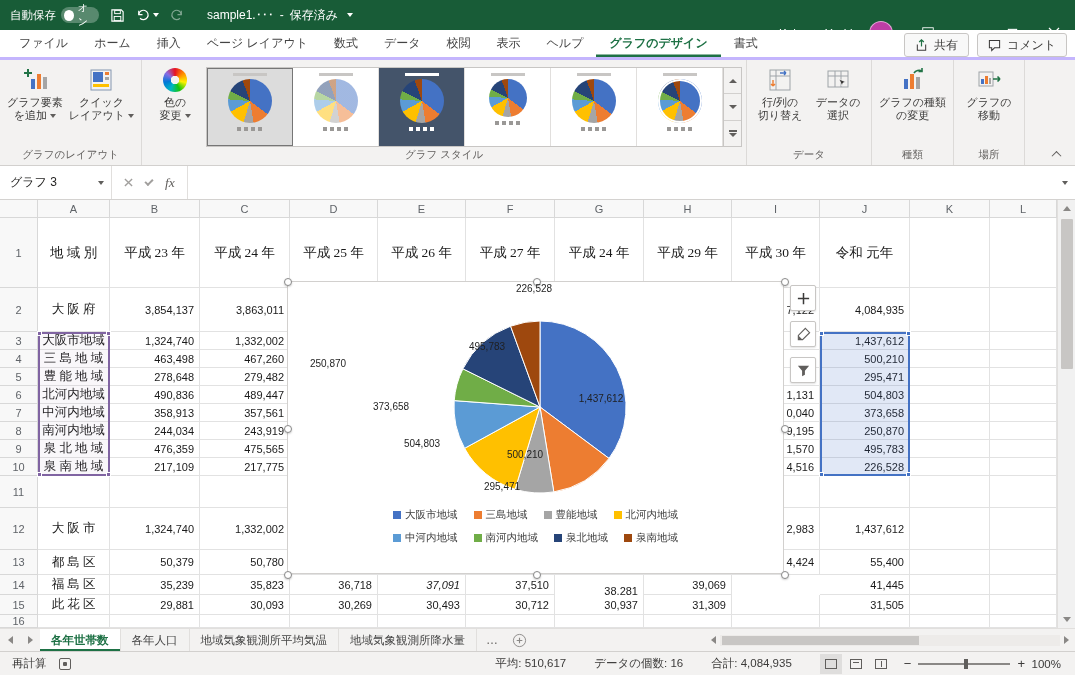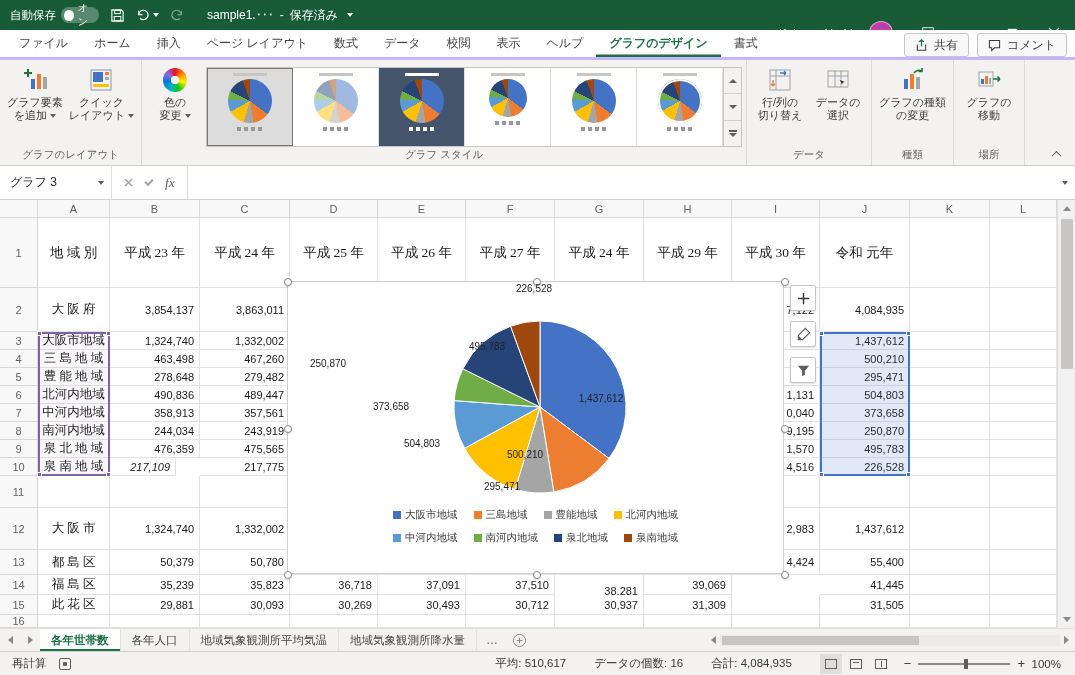--- a/index.html
+++ b/index.html
@@ -552,21 +552,21 @@
         <div class="cell" style="left: 378px; top: 240px; width: 88px; height: 18px;"></div>
         <div class="cell" style="left: 466px; top: 240px; width: 89px; height: 18px;"></div>
         <div class="cell" style="left: 555px; top: 240px; width: 89px; height: 18px;"></div>
         <div class="cell" style="left: 644px; top: 240px; width: 88px; height: 18px;"></div>
         <div class="cell" style="left: 732px; top: 240px; width: 88px; height: 18px;">1,570</div>
         <div class="cell" style="left: 820px; top: 240px; width: 90px; height: 18px;">495,783</div>
         <div class="cell" style="left: 910px; top: 240px; width: 80px; height: 18px;"></div>
         <div class="cell" style="left: 990px; top: 240px; width: 67px; height: 18px;"></div>
         <div class="rowhead" style="left: 0px; top: 258px; width: 38px; height: 18px;">10</div>
         <div class="cell acol" style="left: 38px; top: 258px; width: 72px; height: 18px;">泉 南 地 域</div>
-        <div class="cell" style="left: 110px; top: 258px; width: 66px; height: 18px; font-style: italic;">217,109</div>
+        <div class="cell" style="left: 110px; top: 258px; width: 90px; height: 18px;">217,109</div>
         <div class="cell" style="left: 200px; top: 258px; width: 90px; height: 18px;">217,775</div>
         <div class="cell" style="left: 290px; top: 258px; width: 88px; height: 18px;"></div>
         <div class="cell" style="left: 378px; top: 258px; width: 88px; height: 18px;"></div>
         <div class="cell" style="left: 466px; top: 258px; width: 89px; height: 18px;"></div>
         <div class="cell" style="left: 555px; top: 258px; width: 89px; height: 18px;"></div>
         <div class="cell" style="left: 644px; top: 258px; width: 88px; height: 18px;"></div>
         <div class="cell" style="left: 732px; top: 258px; width: 88px; height: 18px;">4,516</div>
         <div class="cell" style="left: 820px; top: 258px; width: 90px; height: 18px;">226,528</div>
         <div class="cell" style="left: 910px; top: 258px; width: 80px; height: 18px;"></div>
         <div class="cell" style="left: 990px; top: 258px; width: 67px; height: 18px;"></div>
@@ -607,21 +607,21 @@
         <div class="cell" style="left: 644px; top: 350px; width: 88px; height: 25px;"></div>
         <div class="cell" style="left: 732px; top: 350px; width: 88px; height: 25px;">4,424</div>
         <div class="cell" style="left: 820px; top: 350px; width: 90px; height: 25px;">55,400</div>
         <div class="cell" style="left: 910px; top: 350px; width: 80px; height: 25px;"></div>
         <div class="cell" style="left: 990px; top: 350px; width: 67px; height: 25px;"></div>
         <div class="rowhead" style="left: 0px; top: 375px; width: 38px; height: 20px;">14</div>
         <div class="cell acol" style="left: 38px; top: 375px; width: 72px; height: 20px;">福 島 区</div>
         <div class="cell" style="left: 110px; top: 375px; width: 90px; height: 20px;">35,239</div>
         <div class="cell" style="left: 200px; top: 375px; width: 90px; height: 20px;">35,823</div>
         <div class="cell" style="left: 290px; top: 375px; width: 88px; height: 20px;">36,718</div>
-        <div class="cell" style="left: 378px; top: 375px; width: 88px; height: 20px;">37,091</div>
+        <div class="cell" style="left: 378px; top: 375px; width: 88px; height: 20px; font-style: italic;">37,091</div>
         <div class="cell" style="left: 466px; top: 375px; width: 89px; height: 20px;">37,510</div>
         <div class="cell" style="left: 555px; top: 375px; width: 89px; height: 32px;">38,281</div>
         <div class="cell" style="left: 644px; top: 375px; width: 88px; height: 20px;">39,069</div>
         <div class="cell" style="left: 732px; top: 375px; width: 88px; height: 20px; margin-top: 20px;">40,201</div>
         <div class="cell" style="left: 820px; top: 375px; width: 90px; height: 20px;">41,445</div>
         <div class="cell" style="left: 910px; top: 375px; width: 80px; height: 20px;"></div>
         <div class="cell" style="left: 990px; top: 375px; width: 67px; height: 20px;"></div>
         <div class="rowhead" style="left: 0px; top: 395px; width: 38px; height: 20px;">15</div>
         <div class="cell acol" style="left: 38px; top: 395px; width: 72px; height: 20px;">此 花 区</div>
         <div class="cell" style="left: 110px; top: 395px; width: 90px; height: 20px;">29,881</div>

